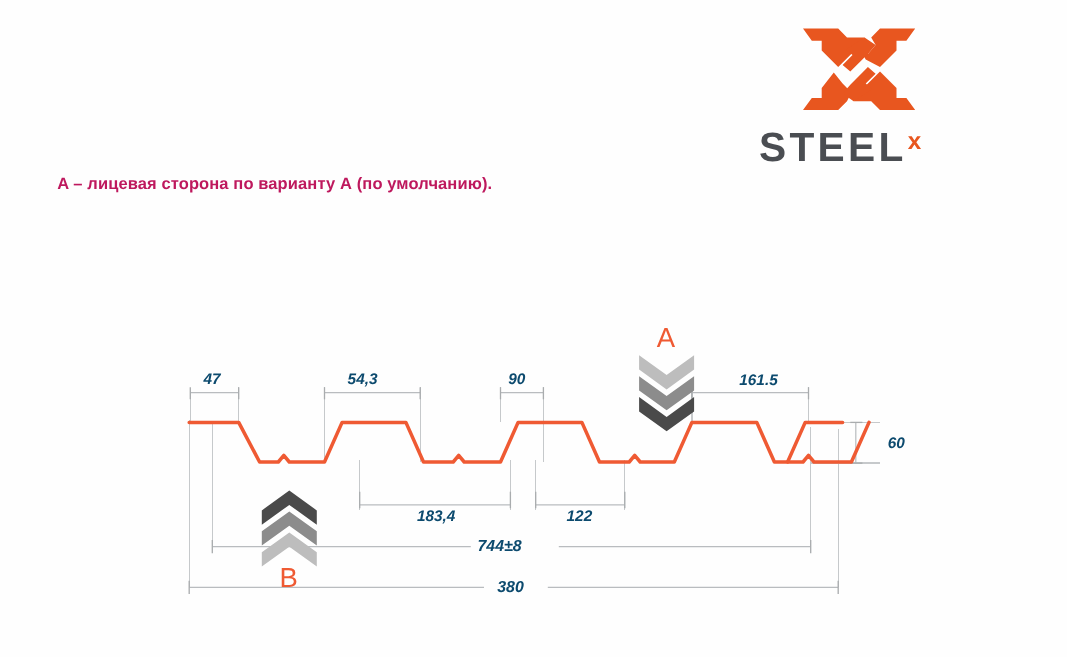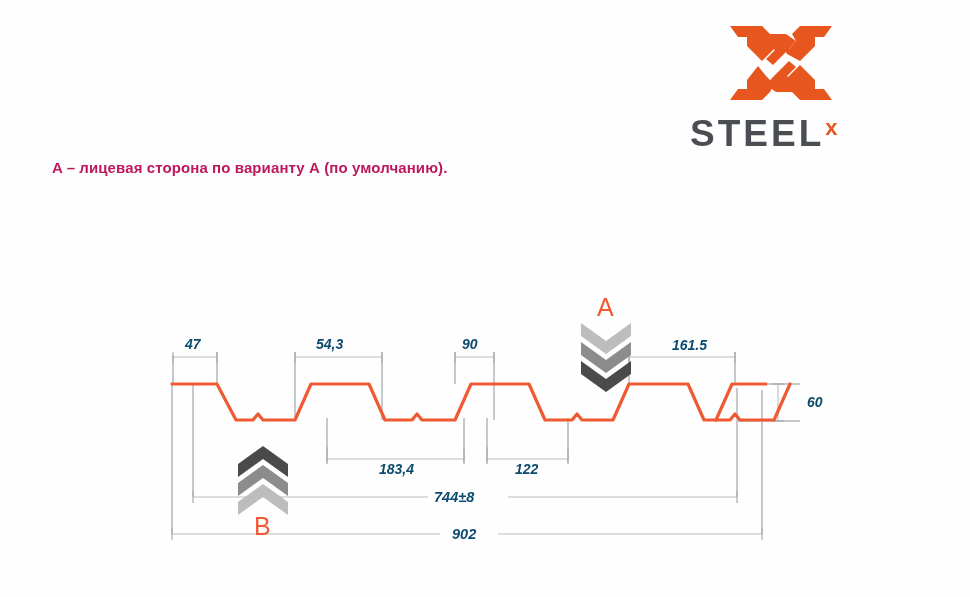--- a/index.html
+++ b/index.html
@@ -264,20 +264,20 @@
 
     
     <div class="dim-label" style="left:185px;  top:336px;">47</div>
     <div class="dim-label" style="left:316px;  top:336px;">54,3</div>
     <div class="dim-label" style="left:462px;  top:336px;">90</div>
     <div class="dim-label" style="left:672px;  top:337px;">161.5</div>
     <div class="dim-label" style="left:807px;  top:394px;">60</div>
     <div class="dim-label" style="left:379px;  top:461px;">183,4</div>
     <div class="dim-label" style="left:515px;  top:461px;">122</div>
     <div class="dim-label big" style="left:434px; top:489px;">744±8</div>
-    <div class="dim-label big" style="left:452px; top:526px;">902</div>
+    <div class="dim-label big" style="left:452px; top:526px;">380</div>
 
     
     <div class="marker-letter" style="left:597px; top:293px;">A</div>
     <div class="marker-letter" style="left:254px; top:512px;">B</div>
   </div>
 
 </div>
 
 </body></html>

